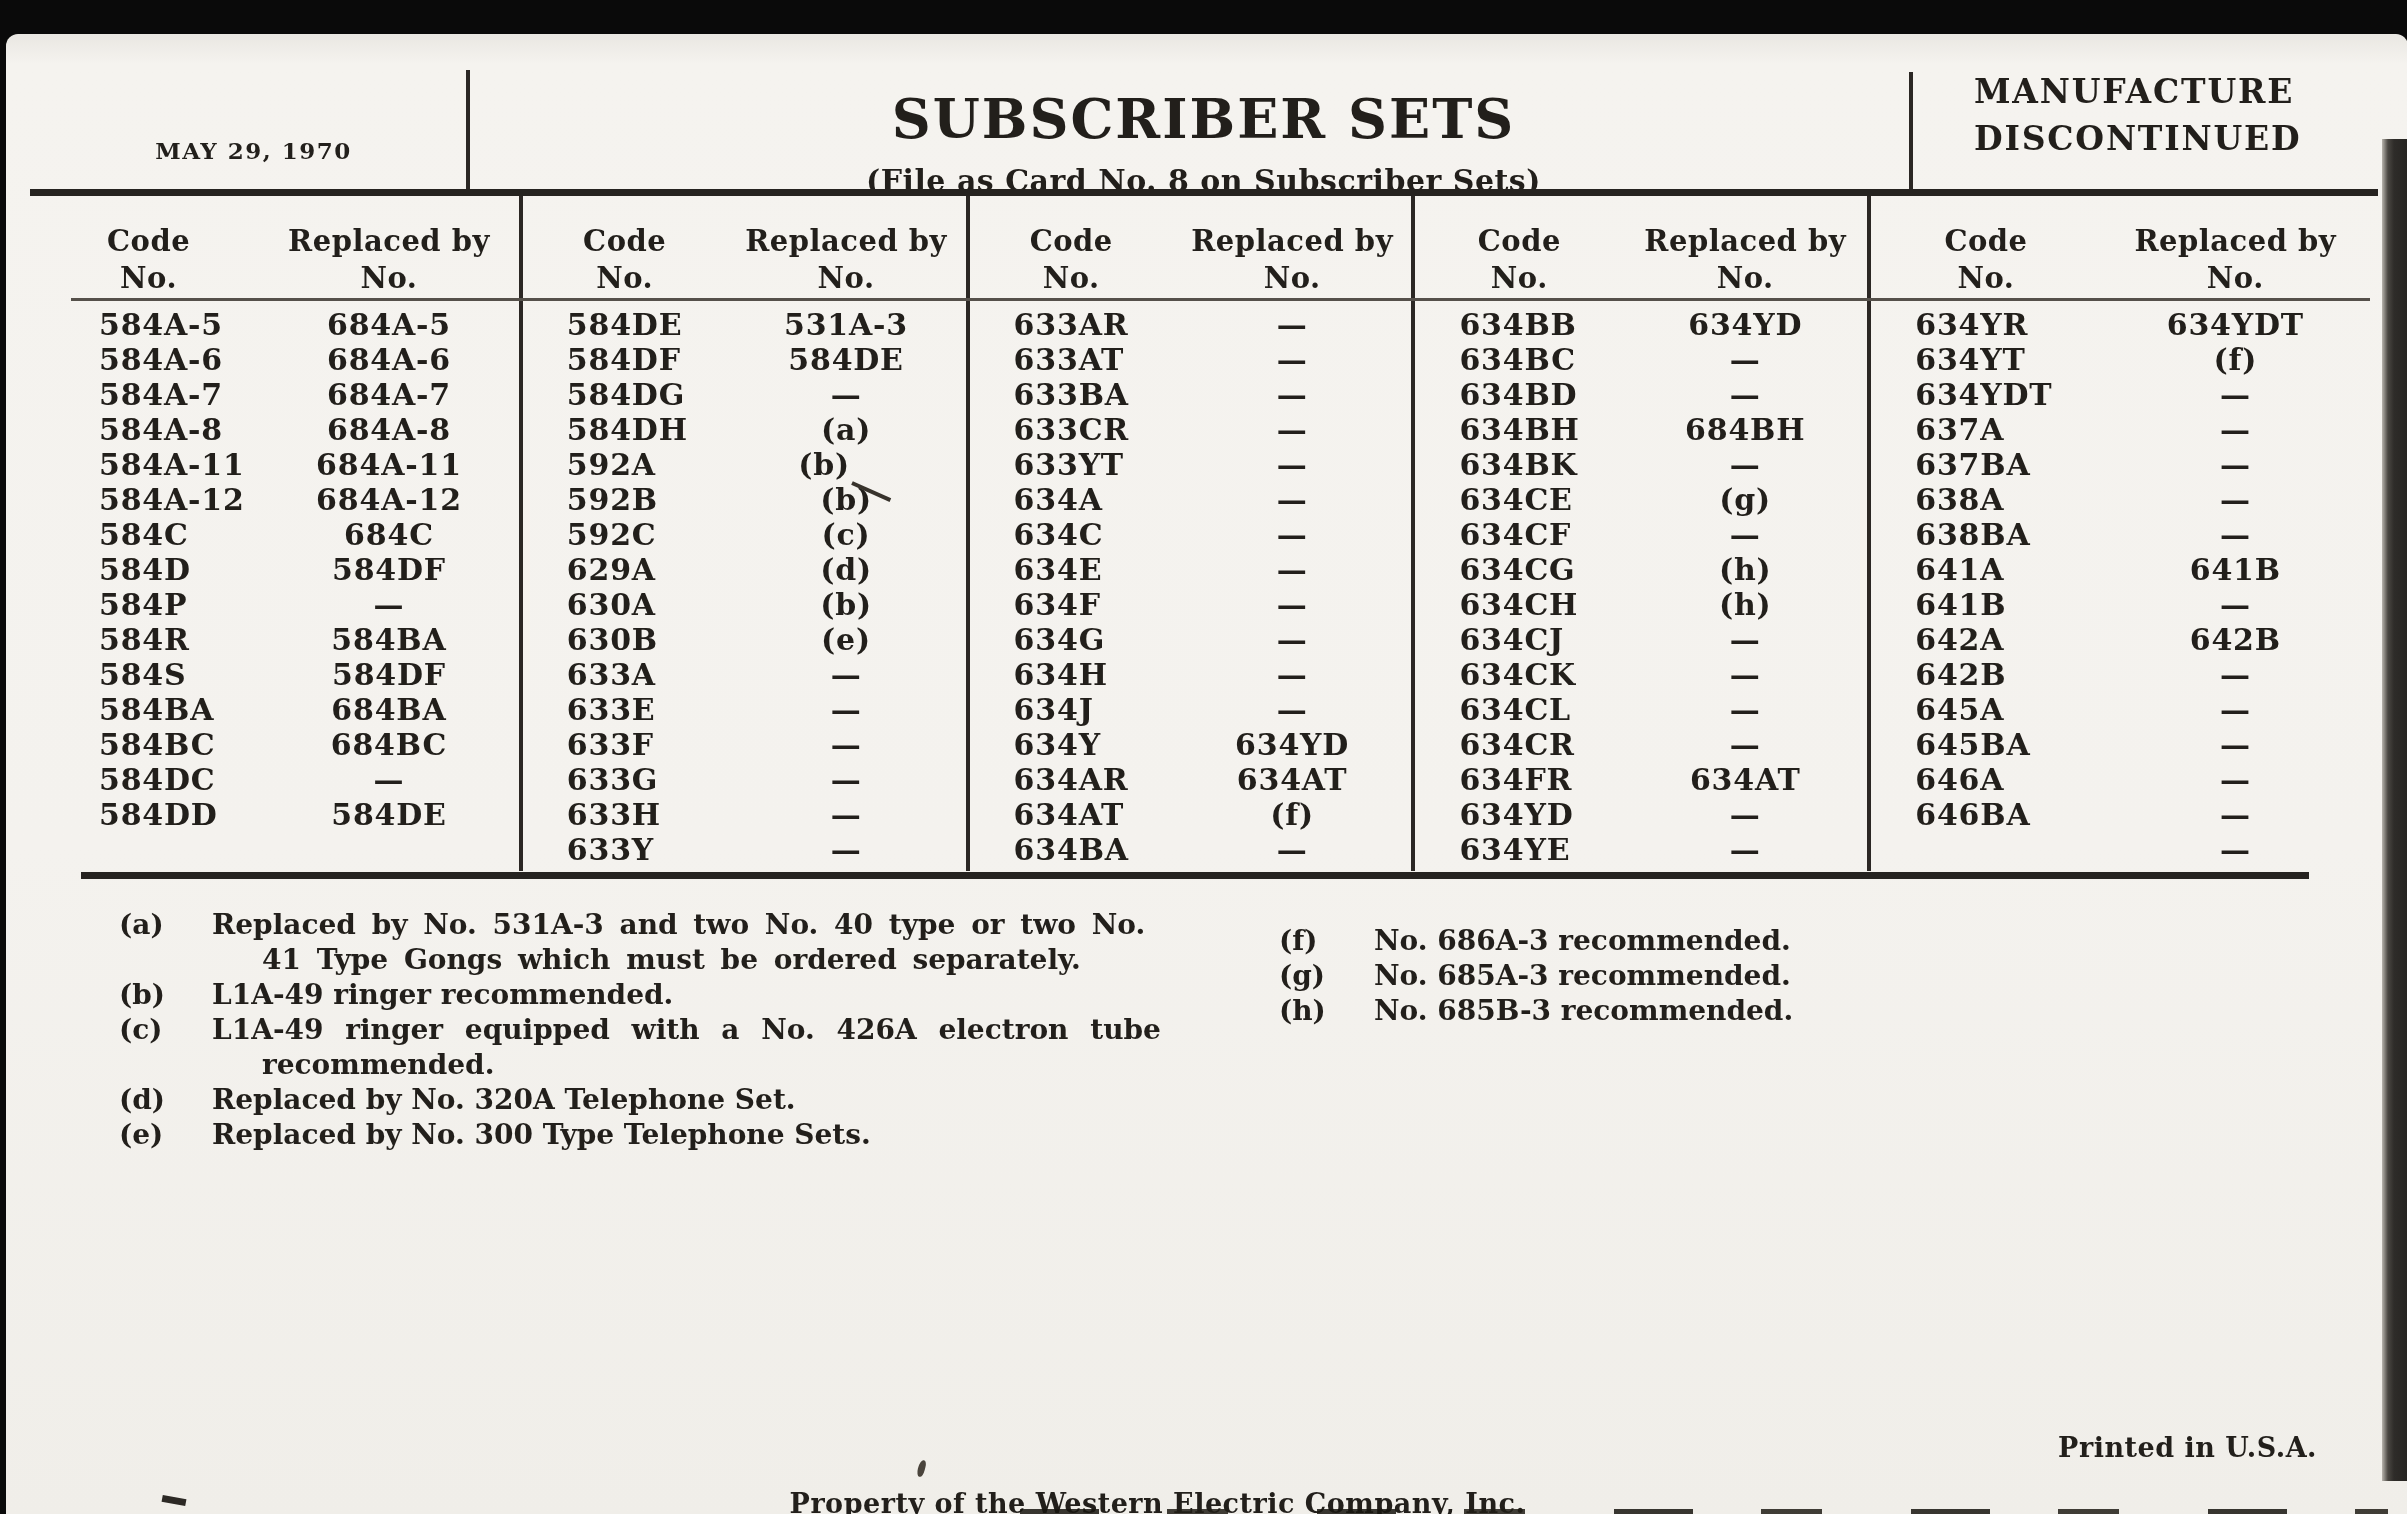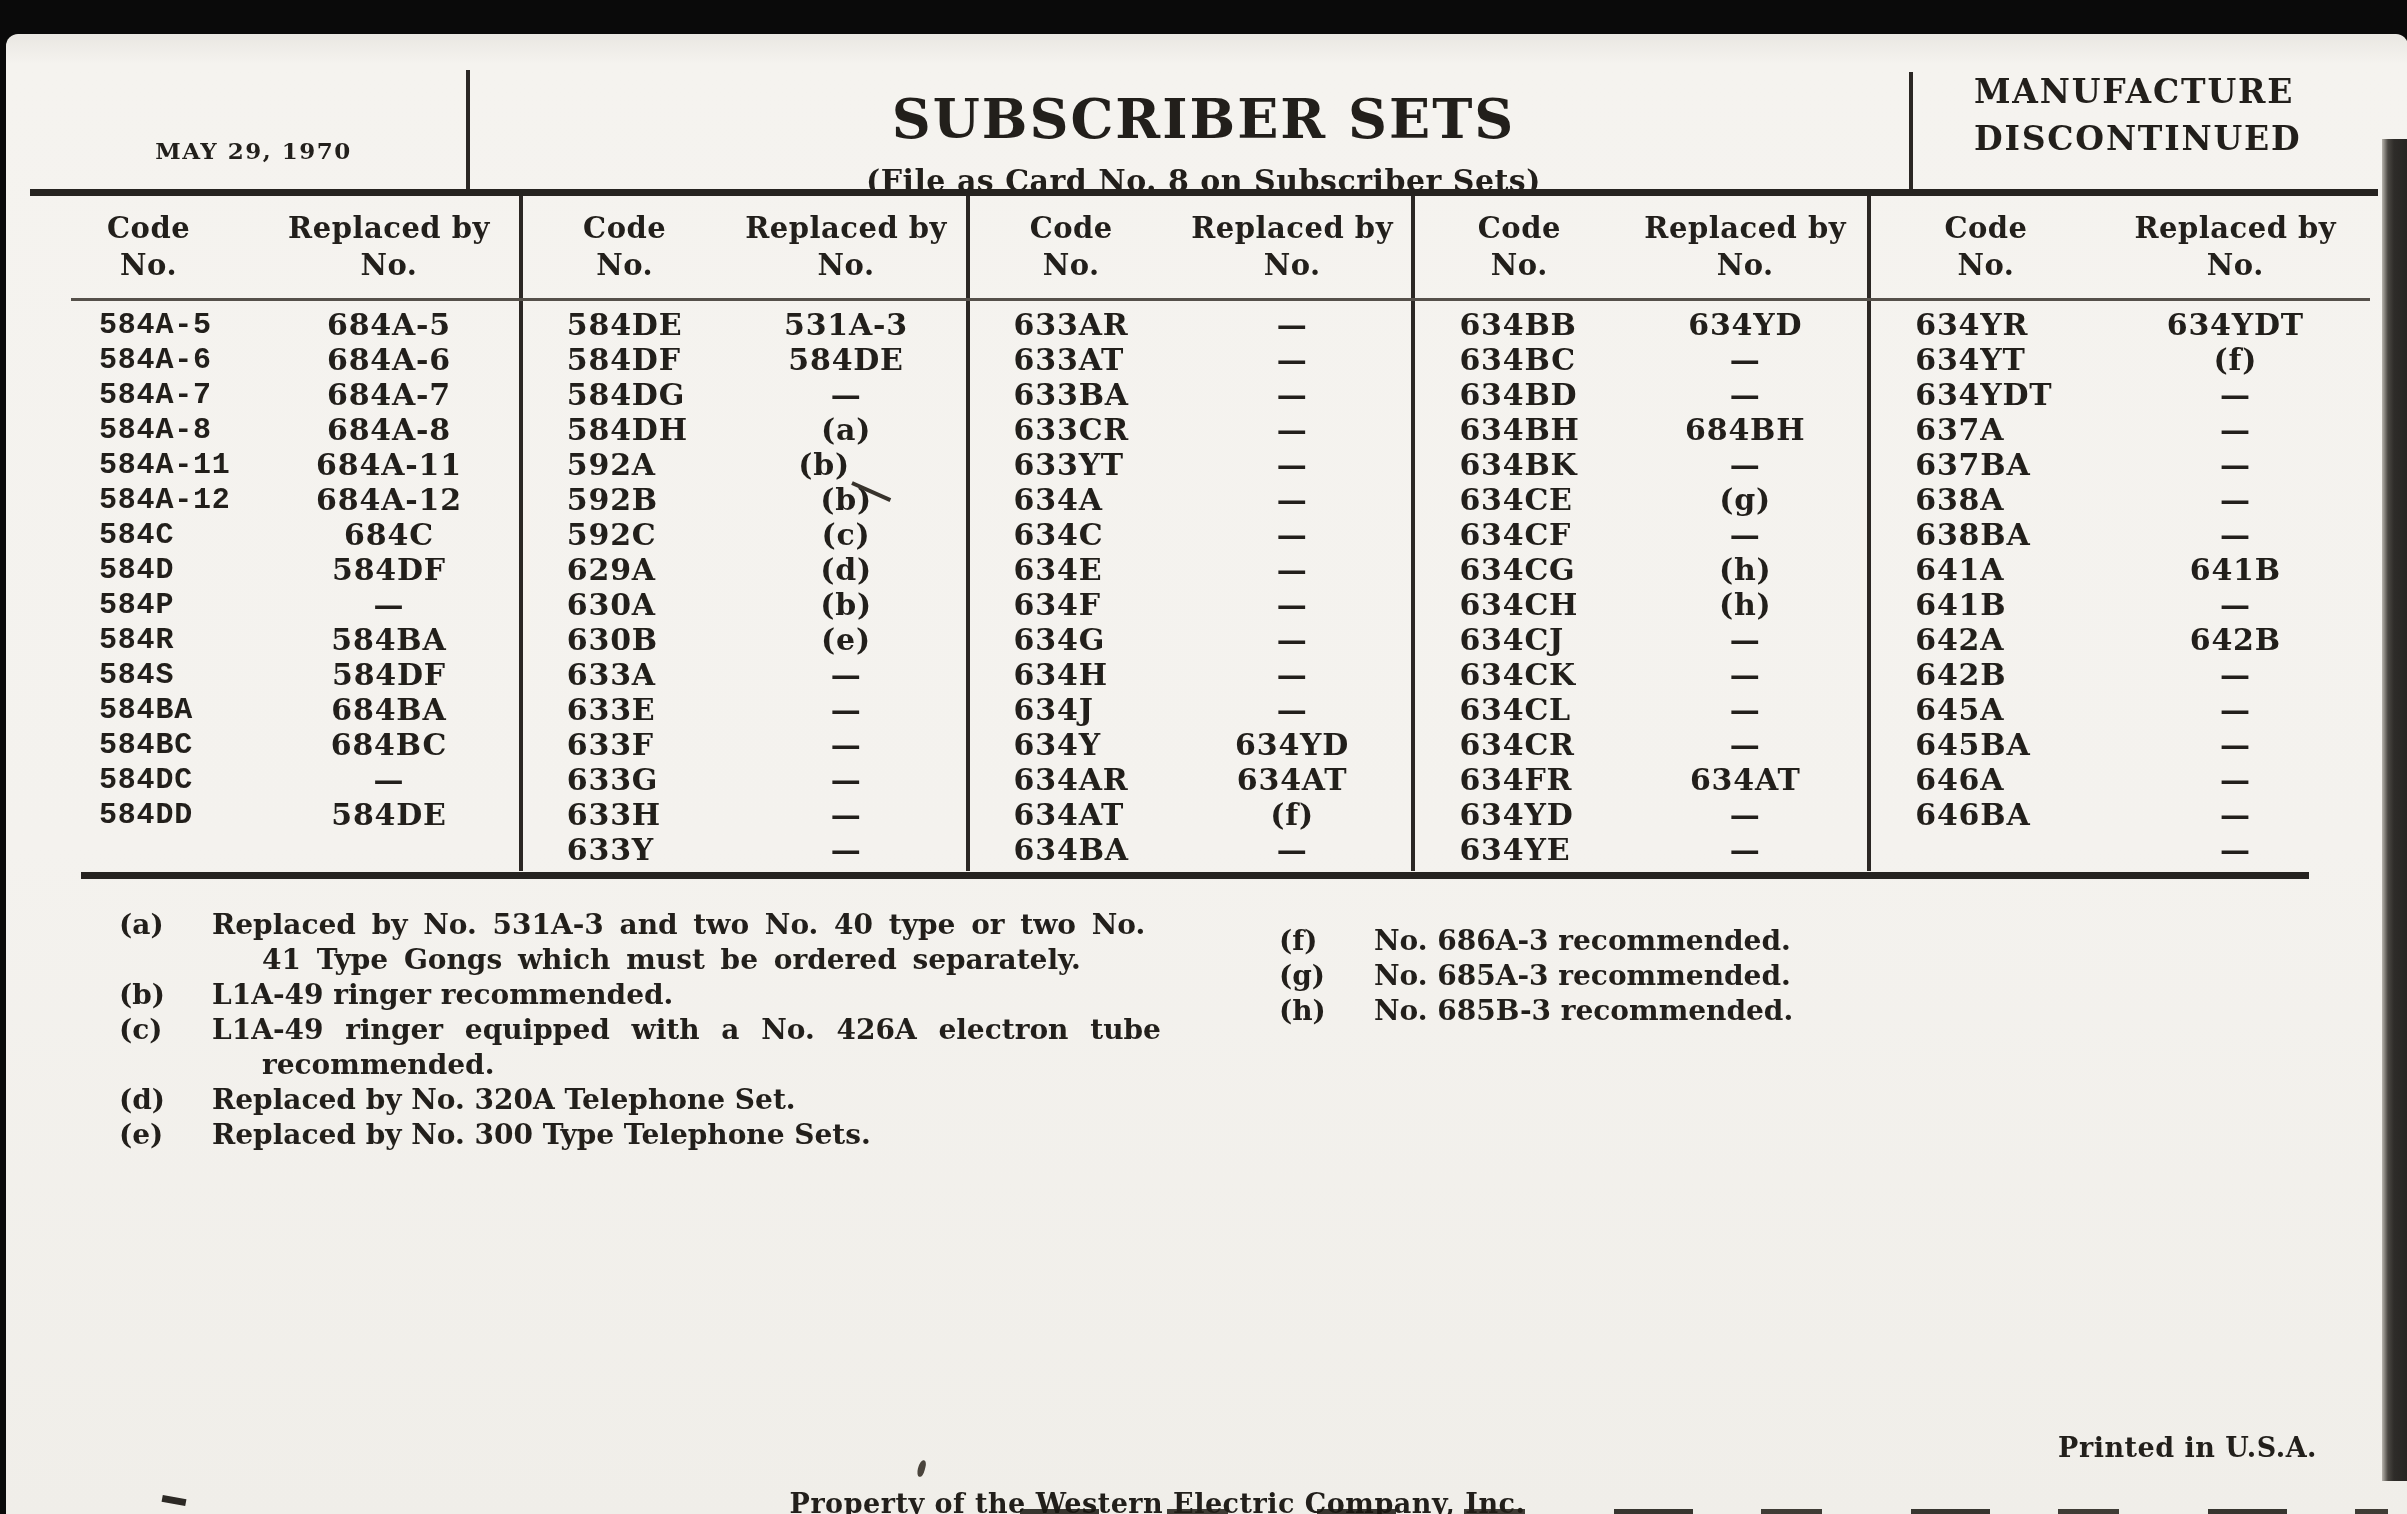--- a/index.html
+++ b/index.html
@@ -34,30 +34,30 @@
   .line.bottom-rule{left:75px;top:838px;width:2228px;height:7px;}
   
   .tablewrap{position:absolute;left:32px;top:162px;width:2332px;height:675px;display:flex;}
   .tgroup{height:100%;box-sizing:border-box;}
   .tgroup:nth-child(1){width:481px;}
   .tgroup:nth-child(2){width:447px;}
   .tgroup:nth-child(3){width:446px;}
   .tgroup:nth-child(4){width:456px;}
   .tgroup:nth-child(5){width:503px;}
   .tgroup + .tgroup{border-left:4px solid #2b2724;}
-  .ghead{height:111px;display:flex;padding-top:14px;box-sizing:border-box;}
+  .ghead{height:111px;display:flex;padding-top:27px;box-sizing:border-box;}
   .hcell{white-space:pre-line;text-align:center;font-weight:bold;font-size:29px;line-height:37px;letter-spacing:0.5px;}
   .hcell.code{width:46%;}
   .hcell.repl{width:54%;}
   .grows{height:564px;display:flex;flex-direction:column;}
   .trow{height:35px;flex:none;display:flex;align-items:center;
         font-size:30px;font-weight:bold;letter-spacing:0.8px;}
   .tcell{box-sizing:border-box;}
   .tcell.code{width:46%;padding-left:44px;}
-  .tgroup:nth-child(1) .tcell.code{padding-left:61px;font-family:Liberation Mono, monospace;}
+  .tgroup:nth-child(1) .tcell.code{padding-left:61px;}
   .tcell.repl{width:54%;text-align:center;}
   .pen-mark{display:inline-block;width:42px;height:4px;background:#38332c;
         transform:translateY(10px) rotate(24deg);transform-origin:left center;margin-left:2px;}
   
   .fnotes-left{position:absolute;left:113px;top:873px;width:1158px;}
   .fnotes-right{position:absolute;left:1273px;top:889px;width:891px;}
   .fnote{display:flex;font-size:28px;font-weight:bold;line-height:35px;}
   .flabel{flex:none;width:93px;}
   .fnotes-right .flabel{width:95px;}
   .ftext{white-space:pre-line;padding-left:50px;text-indent:-50px;}

